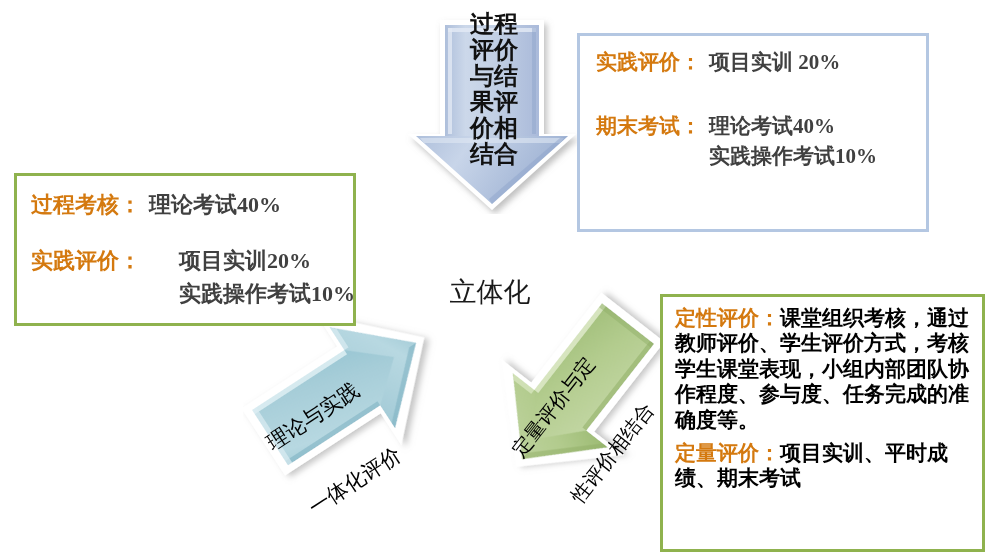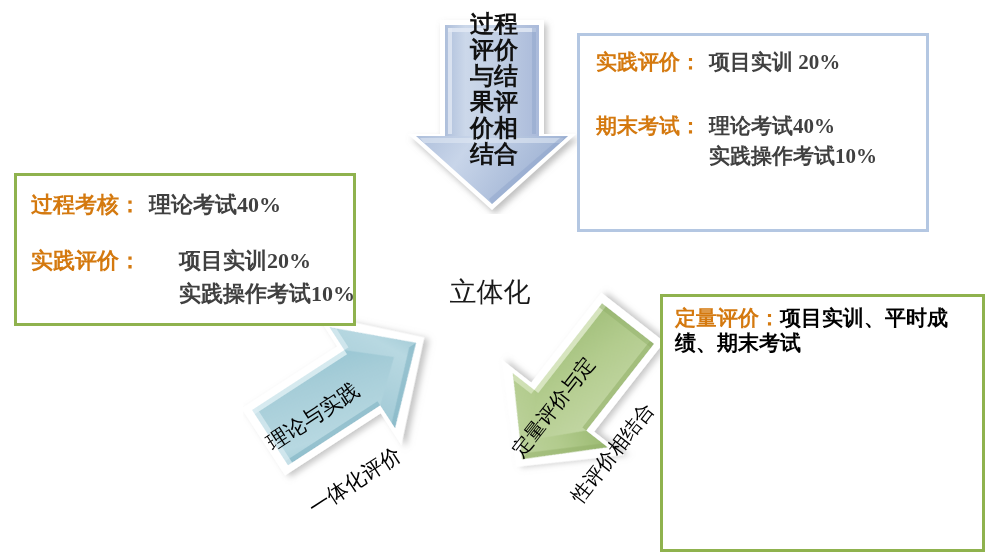--- a/index.html
+++ b/index.html
@@ -71,21 +71,21 @@
     padding: 9px 12px 0 12px;
   }
   #box-qual .para {
     font-size: 21px;
     font-weight: bold;
     color: #000000;
     line-height: 1.21;
     text-align: left;
   }
   #box-qual .para .lbl { display: inline; font-size: 21px; }
-  #box-qual .para + .para { margin-top: 24px; font-style: italic; }
+  #box-qual .para + .para { margin-top: 8px; }
 
   
   #center-label {
     position: absolute;
     left: 430px; top: 246px;
     width: 120px;
     text-align: center;
     font-size: 27px;
     color: #1a1a1a;
     z-index: 30;
@@ -295,17 +295,20 @@
       <div class="lbl">期末考试：</div>
       <div class="vals">
         <div class="val">理论考试40%</div>
         <div class="val">实践操作考试10%</div>
       </div>
     </div>
   </div>
 
   <div class="textbox tb-green" id="box-qual">
     <div class="para">
+      <span class="lbl">定性评价：</span><span>课堂组织考核，通过教师评价、学生评价方式，考核学生课堂表现，小组内部团队协作程度、参与度、任务完成的准确度等。</span>
+    </div>
+    <div class="para">
       <span class="lbl">定量评价：</span><span>项目实训、平时成绩、期末考试</span>
     </div>
   </div>
 
 </div>
 
 </body></html>

